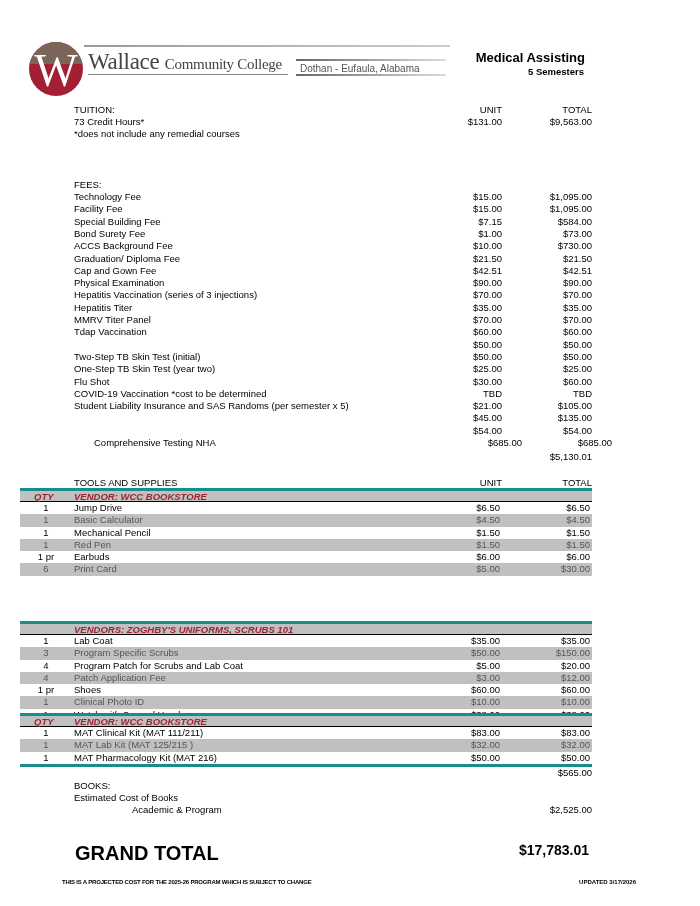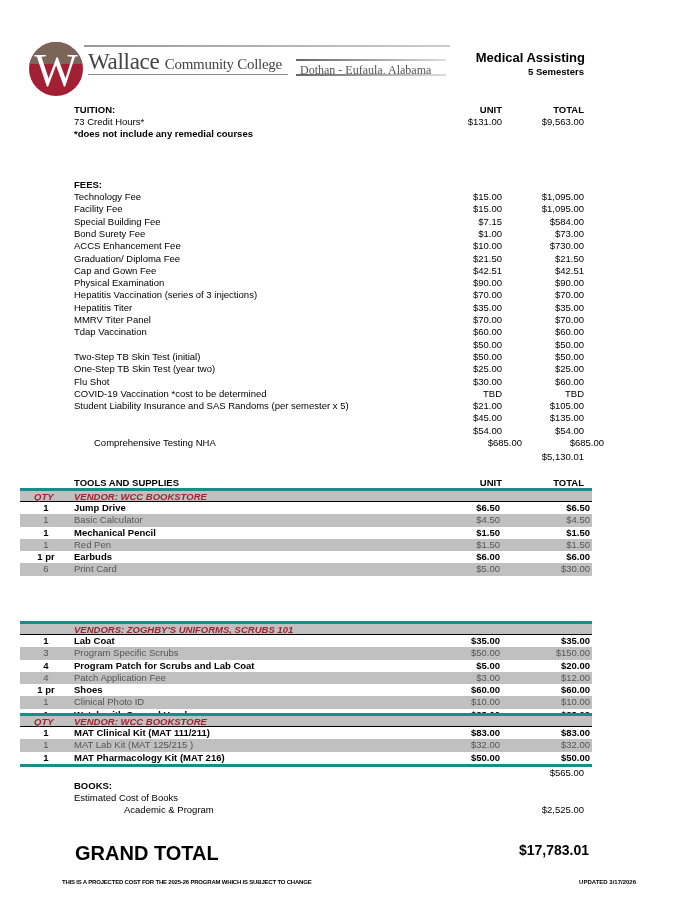--- a/index.html
+++ b/index.html
@@ -8,30 +8,30 @@
 
   .header { position: absolute; left: 0; top: 0; width: 700px; height: 100px; }
   .logo { position: absolute; left: 29px; top: 42px; width: 54px; height: 54px; border-radius: 50%; overflow: hidden; background: #a31f34; }
   .logo .top { position: absolute; left: 0; top: 0; width: 54px; height: 22px; background: #7b6458; }
   .logo .w { position: absolute; left: 0; top: 6px; width: 54px; text-align: center; font-family: "Liberation Serif", serif; font-size: 46px; color: #fff; line-height: 46px; }
   .college-line-top { position: absolute; left: 84px; top: 45px; width: 366px; height: 2px; background: linear-gradient(to right, #999, #ccc); }
   .college-name { position: absolute; left: 88px; top: 49px; font-family: "Liberation Serif", serif; font-size: 23px; color: #444; letter-spacing: -0.3px; white-space: nowrap; }
   .college-name .small { font-size: 15px; }
   .college-line-bottom { position: absolute; left: 88px; top: 74px; width: 200px; height: 1px; background: #888; }
   .college-line-mid { position: absolute; left: 296px; top: 59px; width: 150px; height: 2px; background: linear-gradient(to right, #666, #ddd); }
-  .location { position: absolute; left: 300px; top: 63px; font-family: Liberation Serif, serif; font-size: 12px; color: #555; white-space: nowrap; }
+  .location { position: absolute; left: 300px; top: 63px; font-family: Liberation Sans, sans-serif; font-size: 10px; color: #555; white-space: nowrap; }
   .location-line { position: absolute; left: 296px; top: 74px; width: 150px; height: 2px; background: linear-gradient(to right, #666, #ddd); }
   .prog-title { position: absolute; right: 115px; top: 50px; font-size: 13px; font-weight: bold; text-align: right; }
   .prog-sub { position: absolute; right: 116px; top: 66px; font-size: 9.5px; font-weight: bold; text-align: right; }
 
   .row { position: absolute; left: 74px; width: 520px; height: 12px; line-height: 12px; white-space: nowrap; }
   .row .lbl { position: absolute; left: 0; }
   .row .unit { position: absolute; right: 92px; text-align: center; }
-  .row .total { position: absolute; right: 10px; text-align: right; }
-  .bold { font-weight: bold; }
+  .row .total { position: absolute; right: 2px; text-align: right; }
+  .bold { font-weight: normal; }
 
   .tbl { position: absolute; left: 20px; width: 572px; }
   .teal { height: 3px; background: #178e8a; }
   .vendor-row { height: 11px; background: #c0c0c0; position: relative; border-bottom: 1.5px solid #000; }
   .vendor-row .qty, .vendor-row .vend { position: absolute; top: 0; line-height: 11px; color: #a02430; font-weight: bold; font-style: italic; font-size: 9.5px; }
   .vendor-row .qty { left: 14px; }
   .vendor-row .vend { left: 54px; }
   .trow { position: relative; height: 12.3px; line-height: 12.3px; white-space: nowrap; }
   .trow.shade { background: #c0c0c0; color: #555; }
   .trow.plain { background: #fff; color: #000; }
@@ -98,21 +98,21 @@
       <span class="lbl">Special Building Fee</span>
       <span class="unit">$7.15</span>
       <span class="total">$584.00</span>
     </div>
     <div class="row" style="top: 227.9px;">
       <span class="lbl">Bond Surety Fee</span>
       <span class="unit">$1.00</span>
       <span class="total">$73.00</span>
     </div>
     <div class="row" style="top: 240.2px;">
-      <span class="lbl">ACCS Enhancement Fee</span>
+      <span class="lbl">ACCS Background Fee</span>
       <span class="unit">$10.00</span>
       <span class="total">$730.00</span>
     </div>
     <div class="row" style="top: 252.5px;">
       <span class="lbl">Graduation/ Diploma Fee</span>
       <span class="unit">$21.50</span>
       <span class="total">$21.50</span>
     </div>
     <div class="row" style="top: 264.8px;">
       <span class="lbl">Cap and Gown Fee</span>
@@ -326,21 +326,21 @@
   <span class="total">$565.00</span>
 </div>
 
 <div class="row bold" style="top:780px">
   <span class="lbl">BOOKS:</span>
 </div>
 <div class="row" style="top:792px">
   <span class="lbl">Estimated Cost of Books</span>
 </div>
 <div class="row" style="top:804px">
-  <span class="lbl" style="left:50px">Academic &amp; Program</span>
+  <span class="lbl" style="left:58px">Academic &amp; Program</span>
   <span class="total">$2,525.00</span>
 </div>
 
 <div class="grand">GRAND TOTAL</div>
 <div class="grand-val">$17,783.01</div>
 
 <div class="footer-l">THIS IS A PROJECTED COST FOR THE 2025-26 PROGRAM WHICH IS SUBJECT TO CHANGE</div>
 <div class="footer-r">UPDATED 3/17/2026</div>
 
 </body></html>

